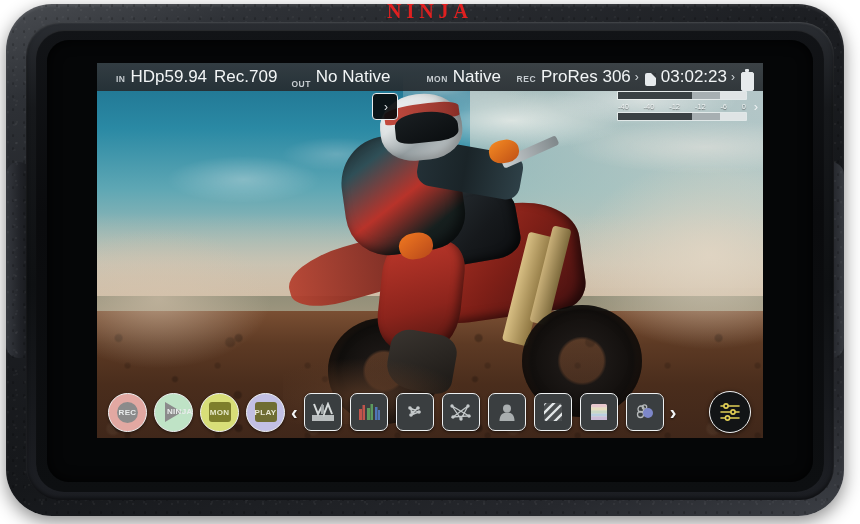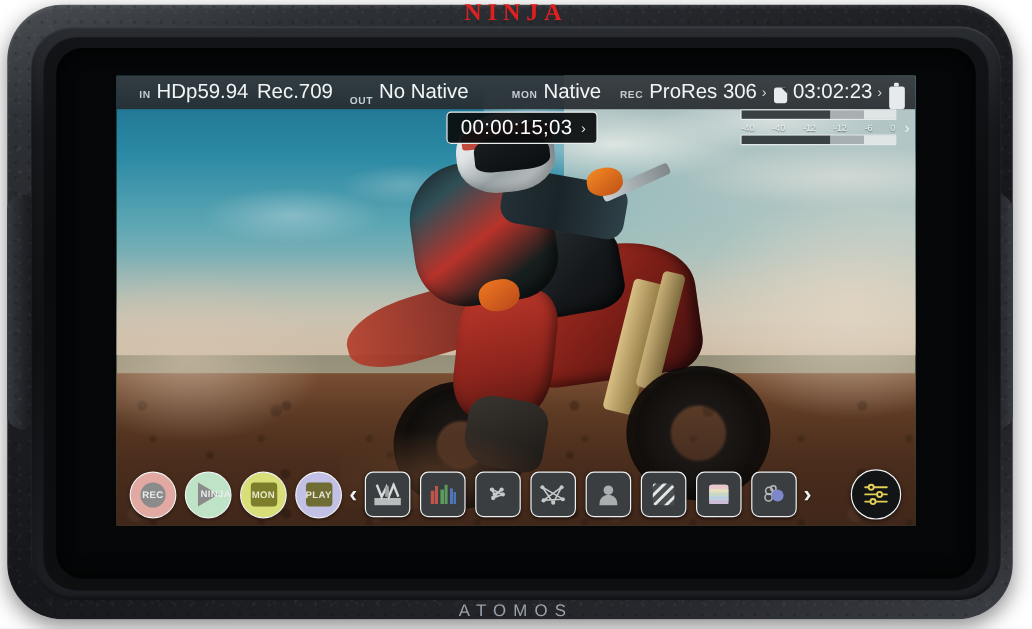--- a/index.html
+++ b/index.html
@@ -224,21 +224,20 @@
   <div class="shell-outer">
     <div class="grip l"></div>
     <div class="grip r"></div>
   </div>
 
   <div class="bezel-rim"></div>
   <div class="bezel-inner"></div>
   <div class="glass"></div>
 
   <div class="brand-top">NINJA</div>
-  <div class="brand-bottom">ATOMOS</div>
 
   <div id="screen">
 
     <div class="scene">
       <div class="sky"></div>
       <div class="sky-r"></div>
       <div class="cloudsL"></div>
       <div class="clouds"></div>
       <div class="dust"></div>
       <div class="ground"></div>
@@ -288,21 +287,20 @@
         <span class="tb-val" style="margin-right:2px;">ProRes 306</span>
         <span class="tb-chev">›</span>
         <span class="tb-card"></span>
         <span class="tb-val" style="margin-right:2px;">03:02:23</span>
         <span class="tb-chev">›</span>
         <span class="tb-batt"></span>
       </div>
     </div>
 
     <div class="tc">
-      <span>00:00:15;03</span>
       <span class="chev">›</span>
     </div>
 
     <div class="audio">
       <div class="meter">
         <i class="m-dark" style="width:58%"></i>
           <i class="m-mid" style="width:22%"></i>
           <i class="m-lite" style="width:20%"></i>
       </div>
       <div class="m-scale">

